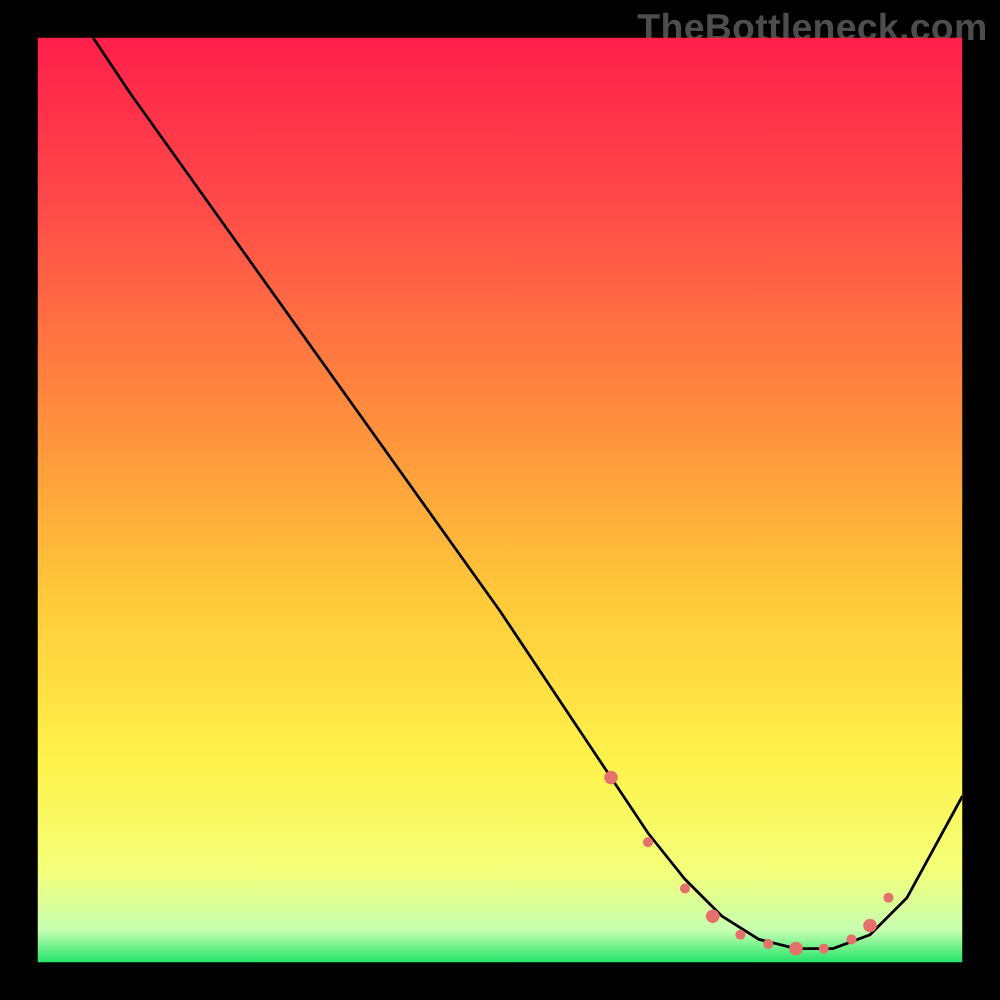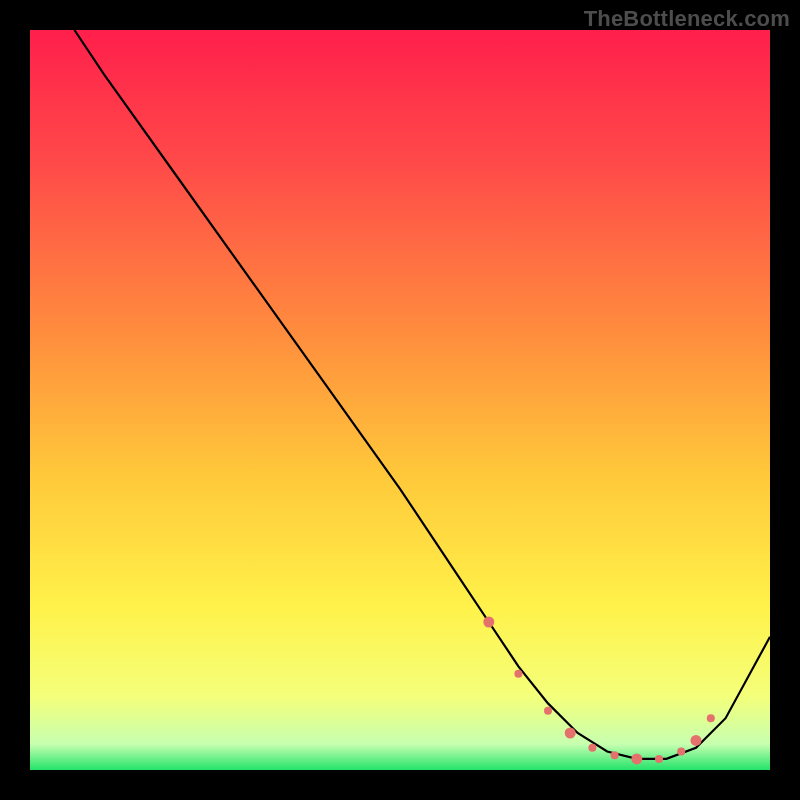--- a/index.html
+++ b/index.html
@@ -14,21 +14,21 @@
   .canvas {
     position: relative;
     width: 800px;
     height: 800px;
     background: #000;
   }
   .watermark {
     position: absolute;
     top: 6px;
     right: 10px;
-    font-size: 22px;
+    font-size: 30px;
     font-weight: 600;
     color: #4d4d4d;
     letter-spacing: 0.2px;
     margin-left: 28px;
   }
   .plot {
     position: absolute;
     left: 30px;
     top: 30px;
     width: 740px;

